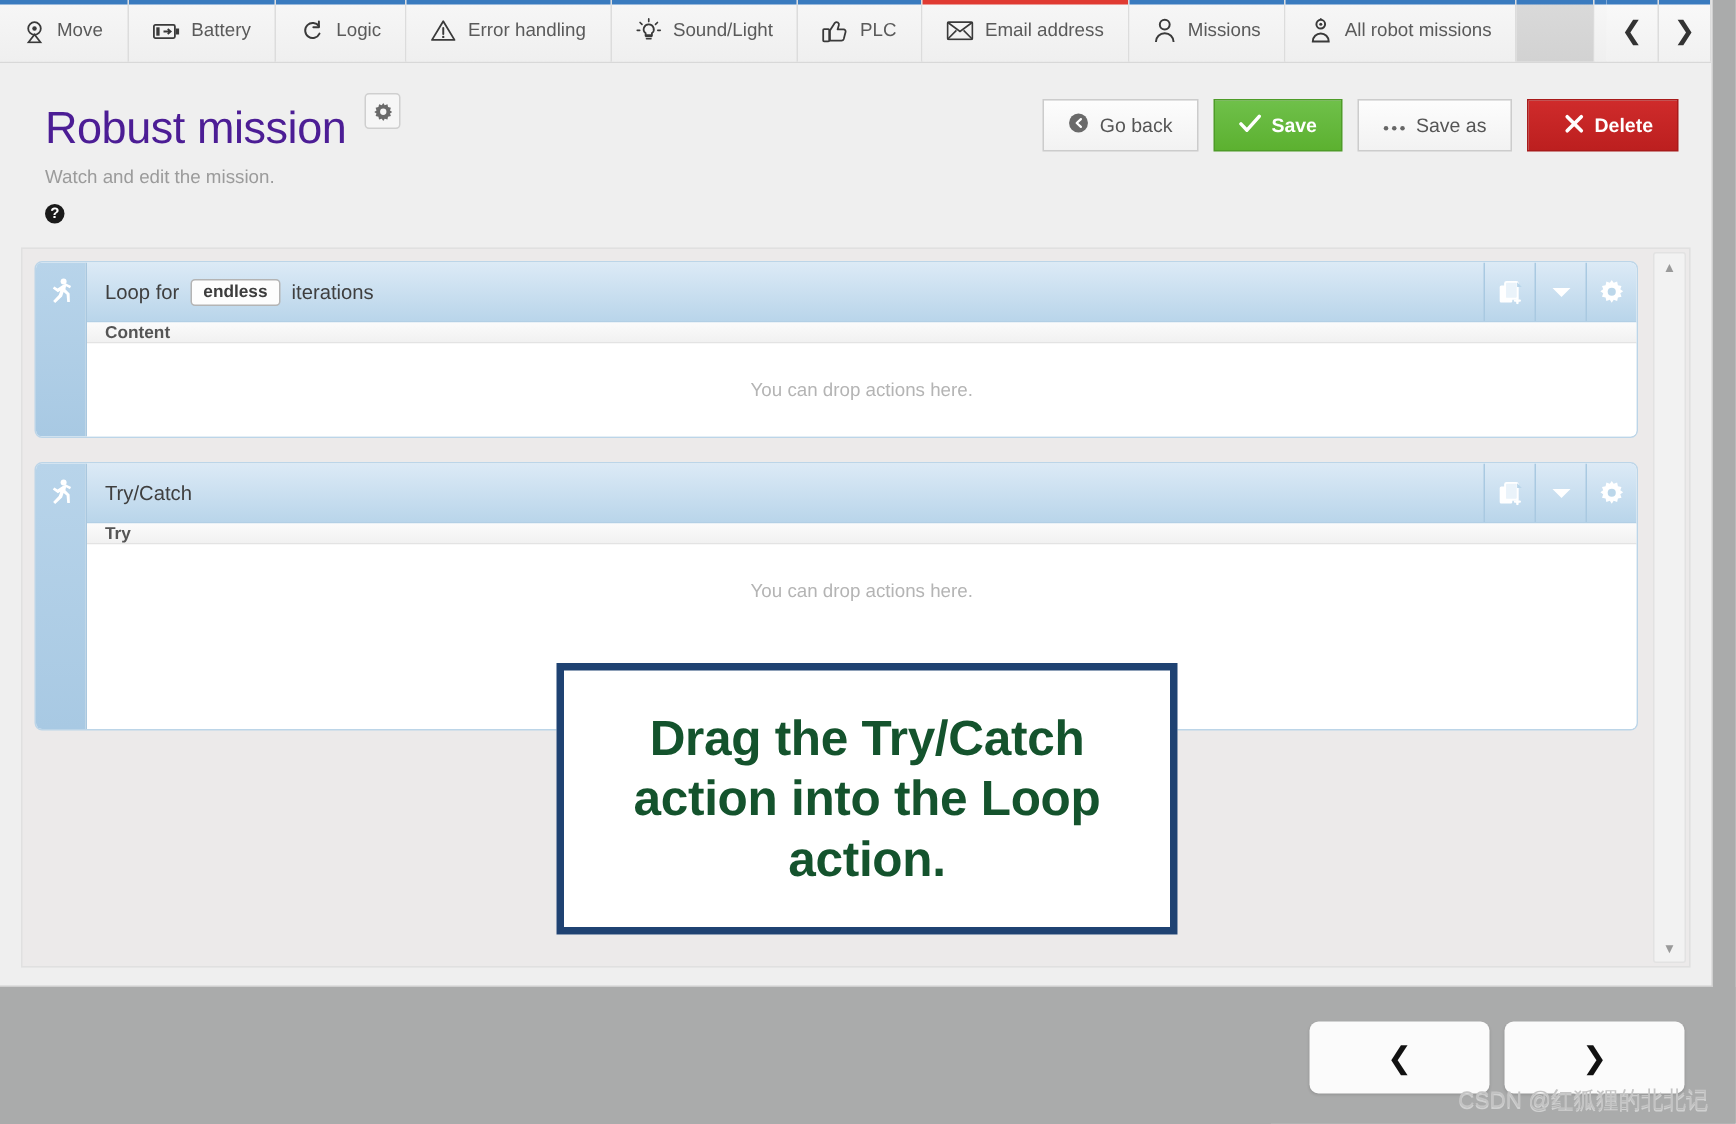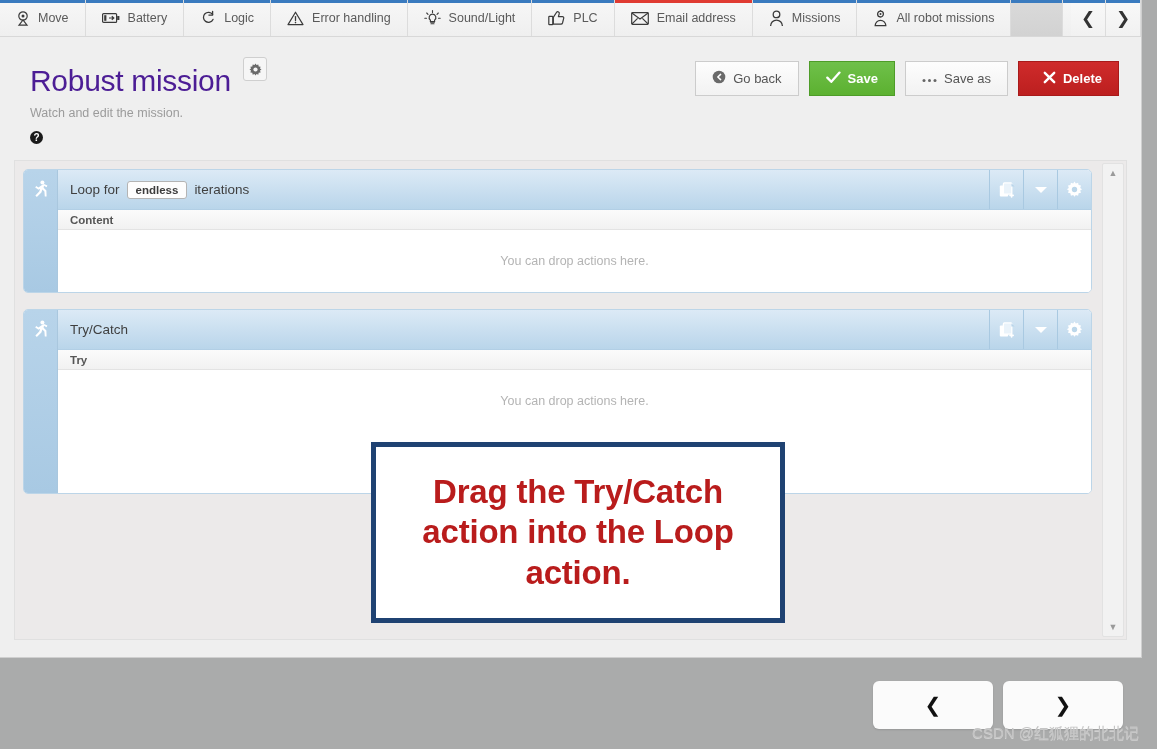--- a/index.html
+++ b/index.html
@@ -17,21 +17,21 @@
     width: 1142px; height: 658px;
     background: #efefef;
     border-right: 1px solid #cfcfcf;
     border-bottom: 1px solid #cfcfcf;
     overflow: hidden;
   }
 
   
   #tabstrip {
     position: relative;
-    height: 37px;
+    height: 42px;
     background: #f4f4f4;
     display: flex;
     align-items: stretch;
     border-bottom: 1px solid #d8d8d8;
   }
   .tab {
     position: relative;
     display: flex;
     align-items: center;
     justify-content: center;
@@ -215,21 +215,21 @@
   .card-tools { display: flex; height: 100%; }
   .tool-btn {
     width: 34px;
     display: flex; align-items: center; justify-content: center;
     border-left: 1px solid #a9c9e1;
     color: #fff;
     cursor: pointer;
     background: transparent;
   }
   .section-label {
-    height: 20px;
+    height: 14px;
     display: flex; align-items: center;
     padding-left: 12px;
     font-size: 11.5px; font-weight: bold; color: #555;
     background: linear-gradient(to bottom, #fbfbfb, #f1f1f1);
     border-bottom: 1px solid #e3e3e3;
   }
   .dropzone {
     background: #fff;
     height: 62px;
     display: flex; align-items: center; justify-content: center;
@@ -261,21 +261,21 @@
     position: absolute;
     left: 371px; top: 442px;
     width: 414px; height: 181px;
     background: #ffffff;
     border: 5px solid #1f4272;
     display: flex; align-items: center; justify-content: center;
     text-align: center;
     z-index: 40;
   }
   #callout-text {
-    color: #b91c1c;
+    color: #14532d;
     font-size: 33px;
     font-weight: bold;
     line-height: 1.22;
     letter-spacing: -0.2px;
     padding: 0 20px;
   }
 
   
   #bottom-bar {
     position: absolute;

